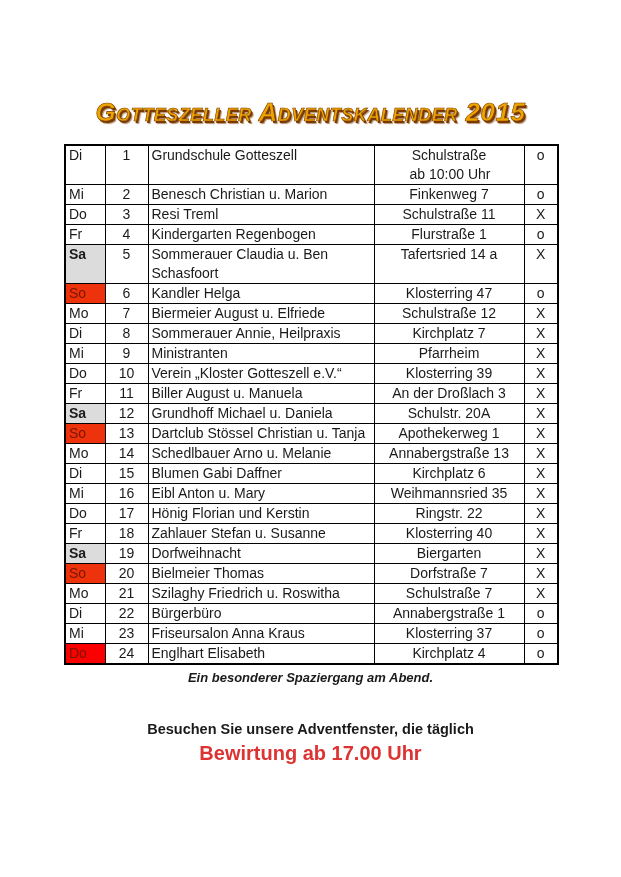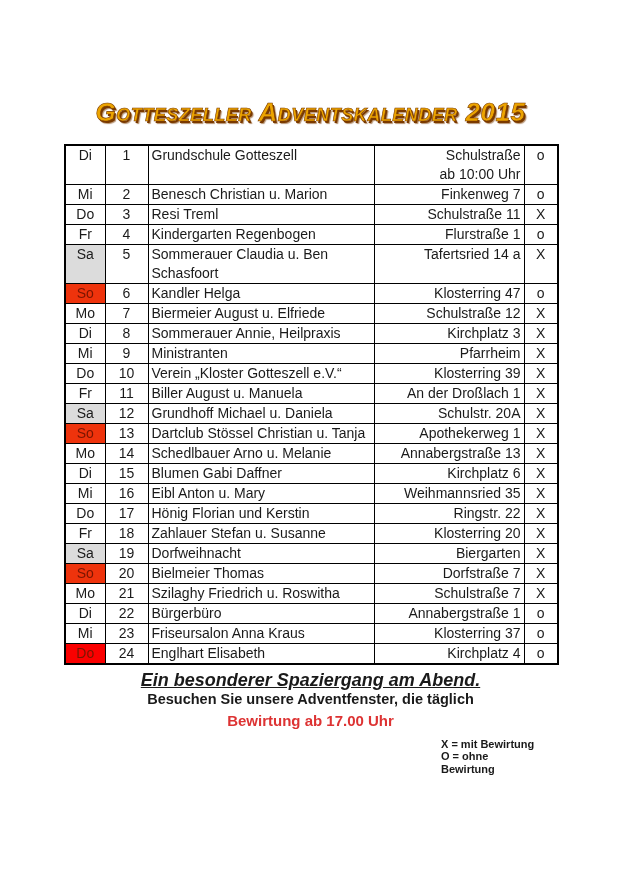--- a/index.html
+++ b/index.html
@@ -34,46 +34,45 @@
     table-layout: fixed;
     font-size: 14px;
   }
   table.cal td {
     border: 1px solid var(--border, #000);
     vertical-align: top;
     line-height: 19px;
     padding: 0 3px;
     overflow: hidden;
   }
-  td.c-day  { width: 40px;  text-align: center; padding: 0; }
+  td.c-day  { width: 40px;  text-align: left; padding: 0; }
   td.c-num  { width: 43px;  text-align: center; padding: 0; }
   td.c-name { width: 226px; text-align: left; margin-top: 36px; }
-  td.c-addr { width: 150px; text-align: right; margin-top: 20px; }
+  td.c-addr { width: 150px; text-align: center; margin-top: 20px; }
   td.c-mark { width: 34px;  text-align: center; padding: 0; }
-  td.bg-saturday      { background: var(--saturday-bg, #dcdcdc); }
+  td.bg-saturday      { background: var(--saturday-bg, #dcdcdc); font-weight: bold; }
   td.bg-sunday        { background: var(--sunday-bg, #ee330c); color: var(--colored-day-text, #7a1500); }
   td.bg-christmas_eve { background: var(--christmas-eve-bg, #fa0000); color: var(--colored-day-text, #7a1500); }
   .addr2 { display: block; padding-left: 2px; }
   .footer {
     width: 493px;
     margin-left: 64px;
     text-align: center;
     font-weight: bold;
   }
   .f-head {
     margin-top: 5px;
-    font-size: 18px;
+    font-size: 13px;
     font-style: italic;
-    text-decoration: underline;
     color: #1a1a1a;
   }
-  .f-line { font-size: 14.5px; line-height: 17.5px; color: #1a1a1a; }
+  .f-line { font-size: 14.5px; line-height: 17.5px; color: #1a1a1a; margin-top: 36px; }
   .f-highlight {
     margin-top: 3px;
-    font-size: 15px;
+    font-size: 20px;
     color: var(--highlight-red, #dd3333);
   }
   .legend {
     width: 104px;
     margin: 9px 12px 0 auto;
     text-align: left;
     font-size: 11px;
     line-height: 12.5px;
     color: #1a1a1a;
   }
@@ -162,21 +161,21 @@
       
     </td>
     <td class="c-mark">X</td>
   </tr>
 
   <tr>
     <td class="c-day">Di</td>
     <td class="c-num">8</td>
     <td class="c-name">Sommerauer Annie, Heilpraxis</td>
     <td class="c-addr">
-      <span>Kirchplatz 3</span>
+      <span>Kirchplatz 7</span>
       
     </td>
     <td class="c-mark">X</td>
   </tr>
 
   <tr>
     <td class="c-day">Mi</td>
     <td class="c-num">9</td>
     <td class="c-name">Ministranten</td>
     <td class="c-addr">
@@ -195,21 +194,21 @@
       
     </td>
     <td class="c-mark">X</td>
   </tr>
 
   <tr>
     <td class="c-day">Fr</td>
     <td class="c-num">11</td>
     <td class="c-name">Biller August u. Manuela</td>
     <td class="c-addr">
-      <span>An der Droßlach 1</span>
+      <span>An der Droßlach 3</span>
       
     </td>
     <td class="c-mark">X</td>
   </tr>
 
   <tr>
     <td class="c-day bg-saturday">Sa</td>
     <td class="c-num">12</td>
     <td class="c-name">Grundhoff Michael u. Daniela</td>
     <td class="c-addr">
@@ -272,21 +271,21 @@
       
     </td>
     <td class="c-mark">X</td>
   </tr>
 
   <tr>
     <td class="c-day">Fr</td>
     <td class="c-num">18</td>
     <td class="c-name">Zahlauer Stefan u. Susanne</td>
     <td class="c-addr">
-      <span>Klosterring 20</span>
+      <span>Klosterring 40</span>
       
     </td>
     <td class="c-mark">X</td>
   </tr>
 
   <tr>
     <td class="c-day bg-saturday">Sa</td>
     <td class="c-num">19</td>
     <td class="c-name">Dorfweihnacht</td>
     <td class="c-addr">
@@ -350,19 +349,15 @@
     </td>
     <td class="c-mark">o</td>
   </tr>
 </tbody>
   </table>
 
   <div class="footer">
     <p class="f-head">Ein besonderer Spaziergang am Abend.</p>
     <p class="f-line">Besuchen Sie unsere Adventfenster, die täglich</p>
     <p class="f-highlight">Bewirtung ab 17.00 Uhr</p>
-    <div class="legend">
-      <p>X = mit Bewirtung</p>
-      <p>O = ohne Bewirtung</p>
-    </div>
   </div>
 
 </div>
 
 </body></html>

